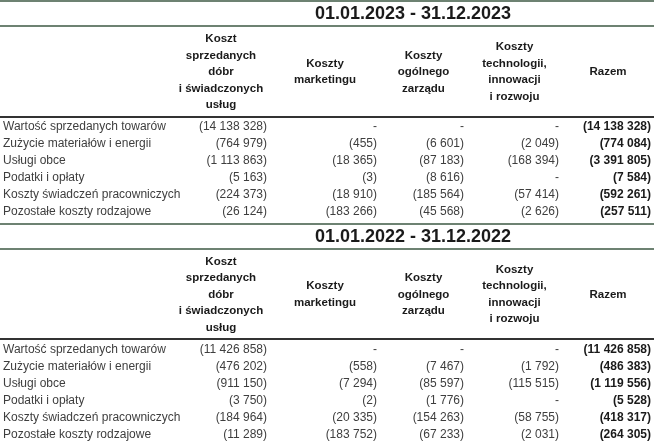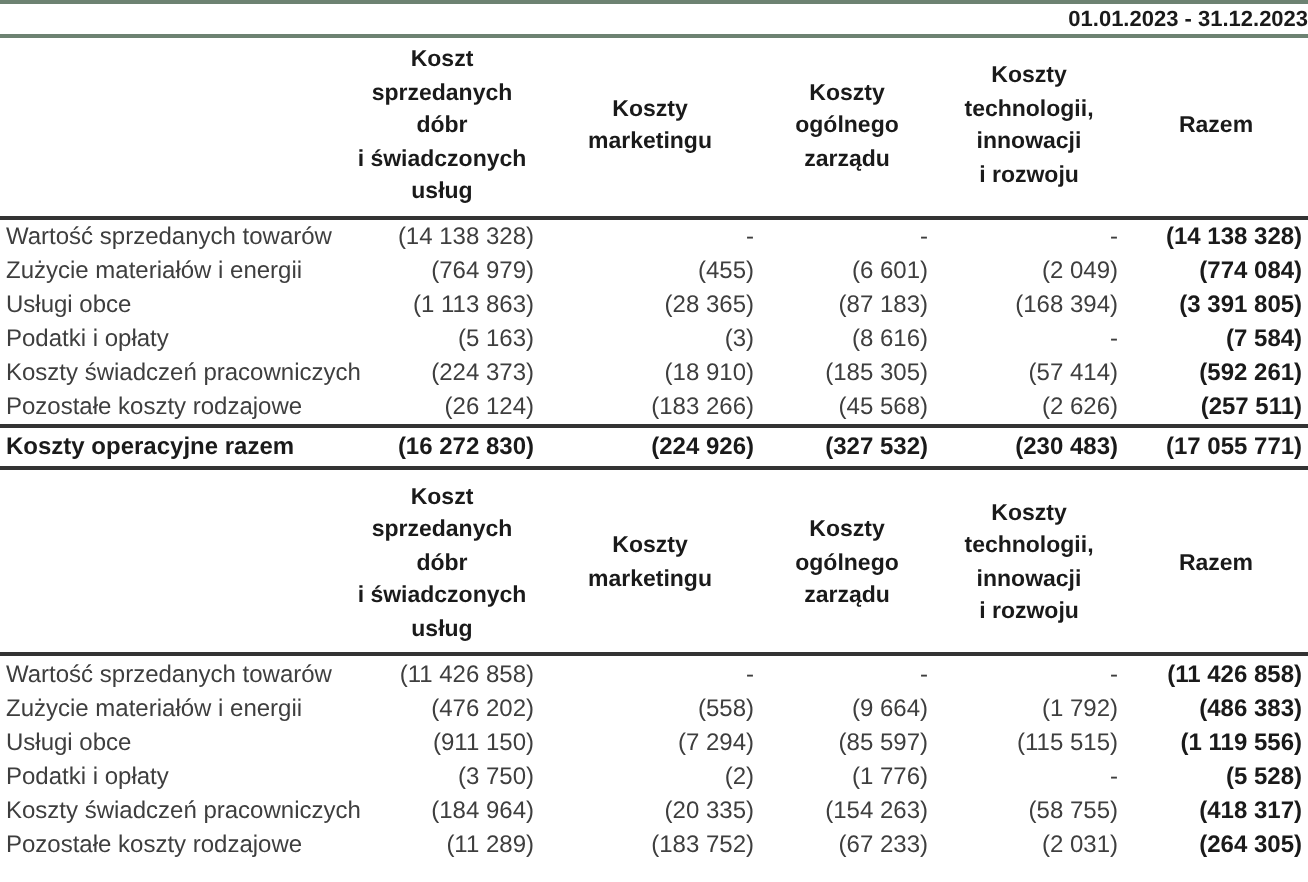--- a/index.html
+++ b/index.html
@@ -20,24 +20,24 @@
     width:654px;
   }
   table.cost-table.second{margin-top:3px;}
   
   .period-spacer,.period-cell{
     border-top:2px solid var(--green-line);
     border-bottom:2px solid var(--green-line);
     background:#ffffff;
   }
   .period-cell{
-    font-size:11px;
-    font-weight:bold;
-    color:var(--text-bold);
-    text-align:right;
+    font-size:18px;
+    font-weight:bold;
+    color:var(--text-bold);
+    text-align:center;
     height:13px;
     padding:1px 0;
   }
   
   tr.header-row th{
     font-size:11.5px;
     font-weight:bold;
     color:var(--text-bold);
     text-align:center;
     vertical-align:middle;
@@ -126,70 +126,66 @@
           <td class="label">Zużycie materiałów i energii</td>
           <td class="val">(764 979)</td>
           <td class="val">(455)</td>
           <td class="val">(6 601)</td>
           <td class="val">(2 049)</td>
           <td class="val razem">(774 084)</td>
         </tr>
         <tr class="data-row">
           <td class="label">Usługi obce</td>
           <td class="val">(1 113 863)</td>
-          <td class="val">(28 365)</td>
+          <td class="val">(18 365)</td>
           <td class="val">(87 183)</td>
           <td class="val">(168 394)</td>
           <td class="val razem">(3 391 805)</td>
         </tr>
         <tr class="data-row">
           <td class="label">Podatki i opłaty</td>
           <td class="val">(5 163)</td>
           <td class="val">(3)</td>
           <td class="val">(8 616)</td>
           <td class="val">-</td>
           <td class="val razem">(7 584)</td>
         </tr>
         <tr class="data-row">
           <td class="label">Koszty świadczeń pracowniczych</td>
           <td class="val">(224 373)</td>
           <td class="val">(18 910)</td>
-          <td class="val">(185 305)</td>
+          <td class="val">(185 564)</td>
           <td class="val">(57 414)</td>
           <td class="val razem">(592 261)</td>
         </tr>
         <tr class="data-row">
           <td class="label">Pozostałe koszty rodzajowe</td>
           <td class="val">(26 124)</td>
           <td class="val">(183 266)</td>
           <td class="val">(45 568)</td>
           <td class="val">(2 626)</td>
           <td class="val razem">(257 511)</td>
-        </tr>
-        <tr class="total-row">
-          <td class="label">Koszty operacyjne razem</td>
-          <td class="val">(16 272 830)</td>
-          <td class="val">(224 926)</td>
-          <td class="val">(327 532)</td>
-          <td class="val">(230 483)</td>
-          <td class="val razem">(17 055 771)</td>
         </tr>
       </tbody>
   </table>
 
   <table class="cost-table second">
     <colgroup>
       <col style="width:172px">
         <col style="width:98px">
         <col style="width:110px">
       <col style="width:87px">
         <col style="width:95px">
         <col style="width:92px">
     </colgroup>
     <thead>
+      <tr>
+        <th class="period-spacer"></th>
+        <th class="period-cell" colspan="5">01.01.2022 - 31.12.2022</th>
+      </tr>
       <tr class="header-row">
         <th></th>
         <th>Koszt sprzedanych
 dóbr
 i świadczonych
 usług</th>
         <th>Koszty
 marketingu</th>
         <th>Koszty
 ogólnego
@@ -207,21 +203,21 @@
           <td class="val">(11 426 858)</td>
           <td class="val">-</td>
           <td class="val">-</td>
           <td class="val">-</td>
           <td class="val razem">(11 426 858)</td>
         </tr>
         <tr class="data-row">
           <td class="label">Zużycie materiałów i energii</td>
           <td class="val">(476 202)</td>
           <td class="val">(558)</td>
-          <td class="val">(9 664)</td>
+          <td class="val">(7 467)</td>
           <td class="val">(1 792)</td>
           <td class="val razem">(486 383)</td>
         </tr>
         <tr class="data-row">
           <td class="label">Usługi obce</td>
           <td class="val">(911 150)</td>
           <td class="val">(7 294)</td>
           <td class="val">(85 597)</td>
           <td class="val">(115 515)</td>
           <td class="val razem">(1 119 556)</td>

